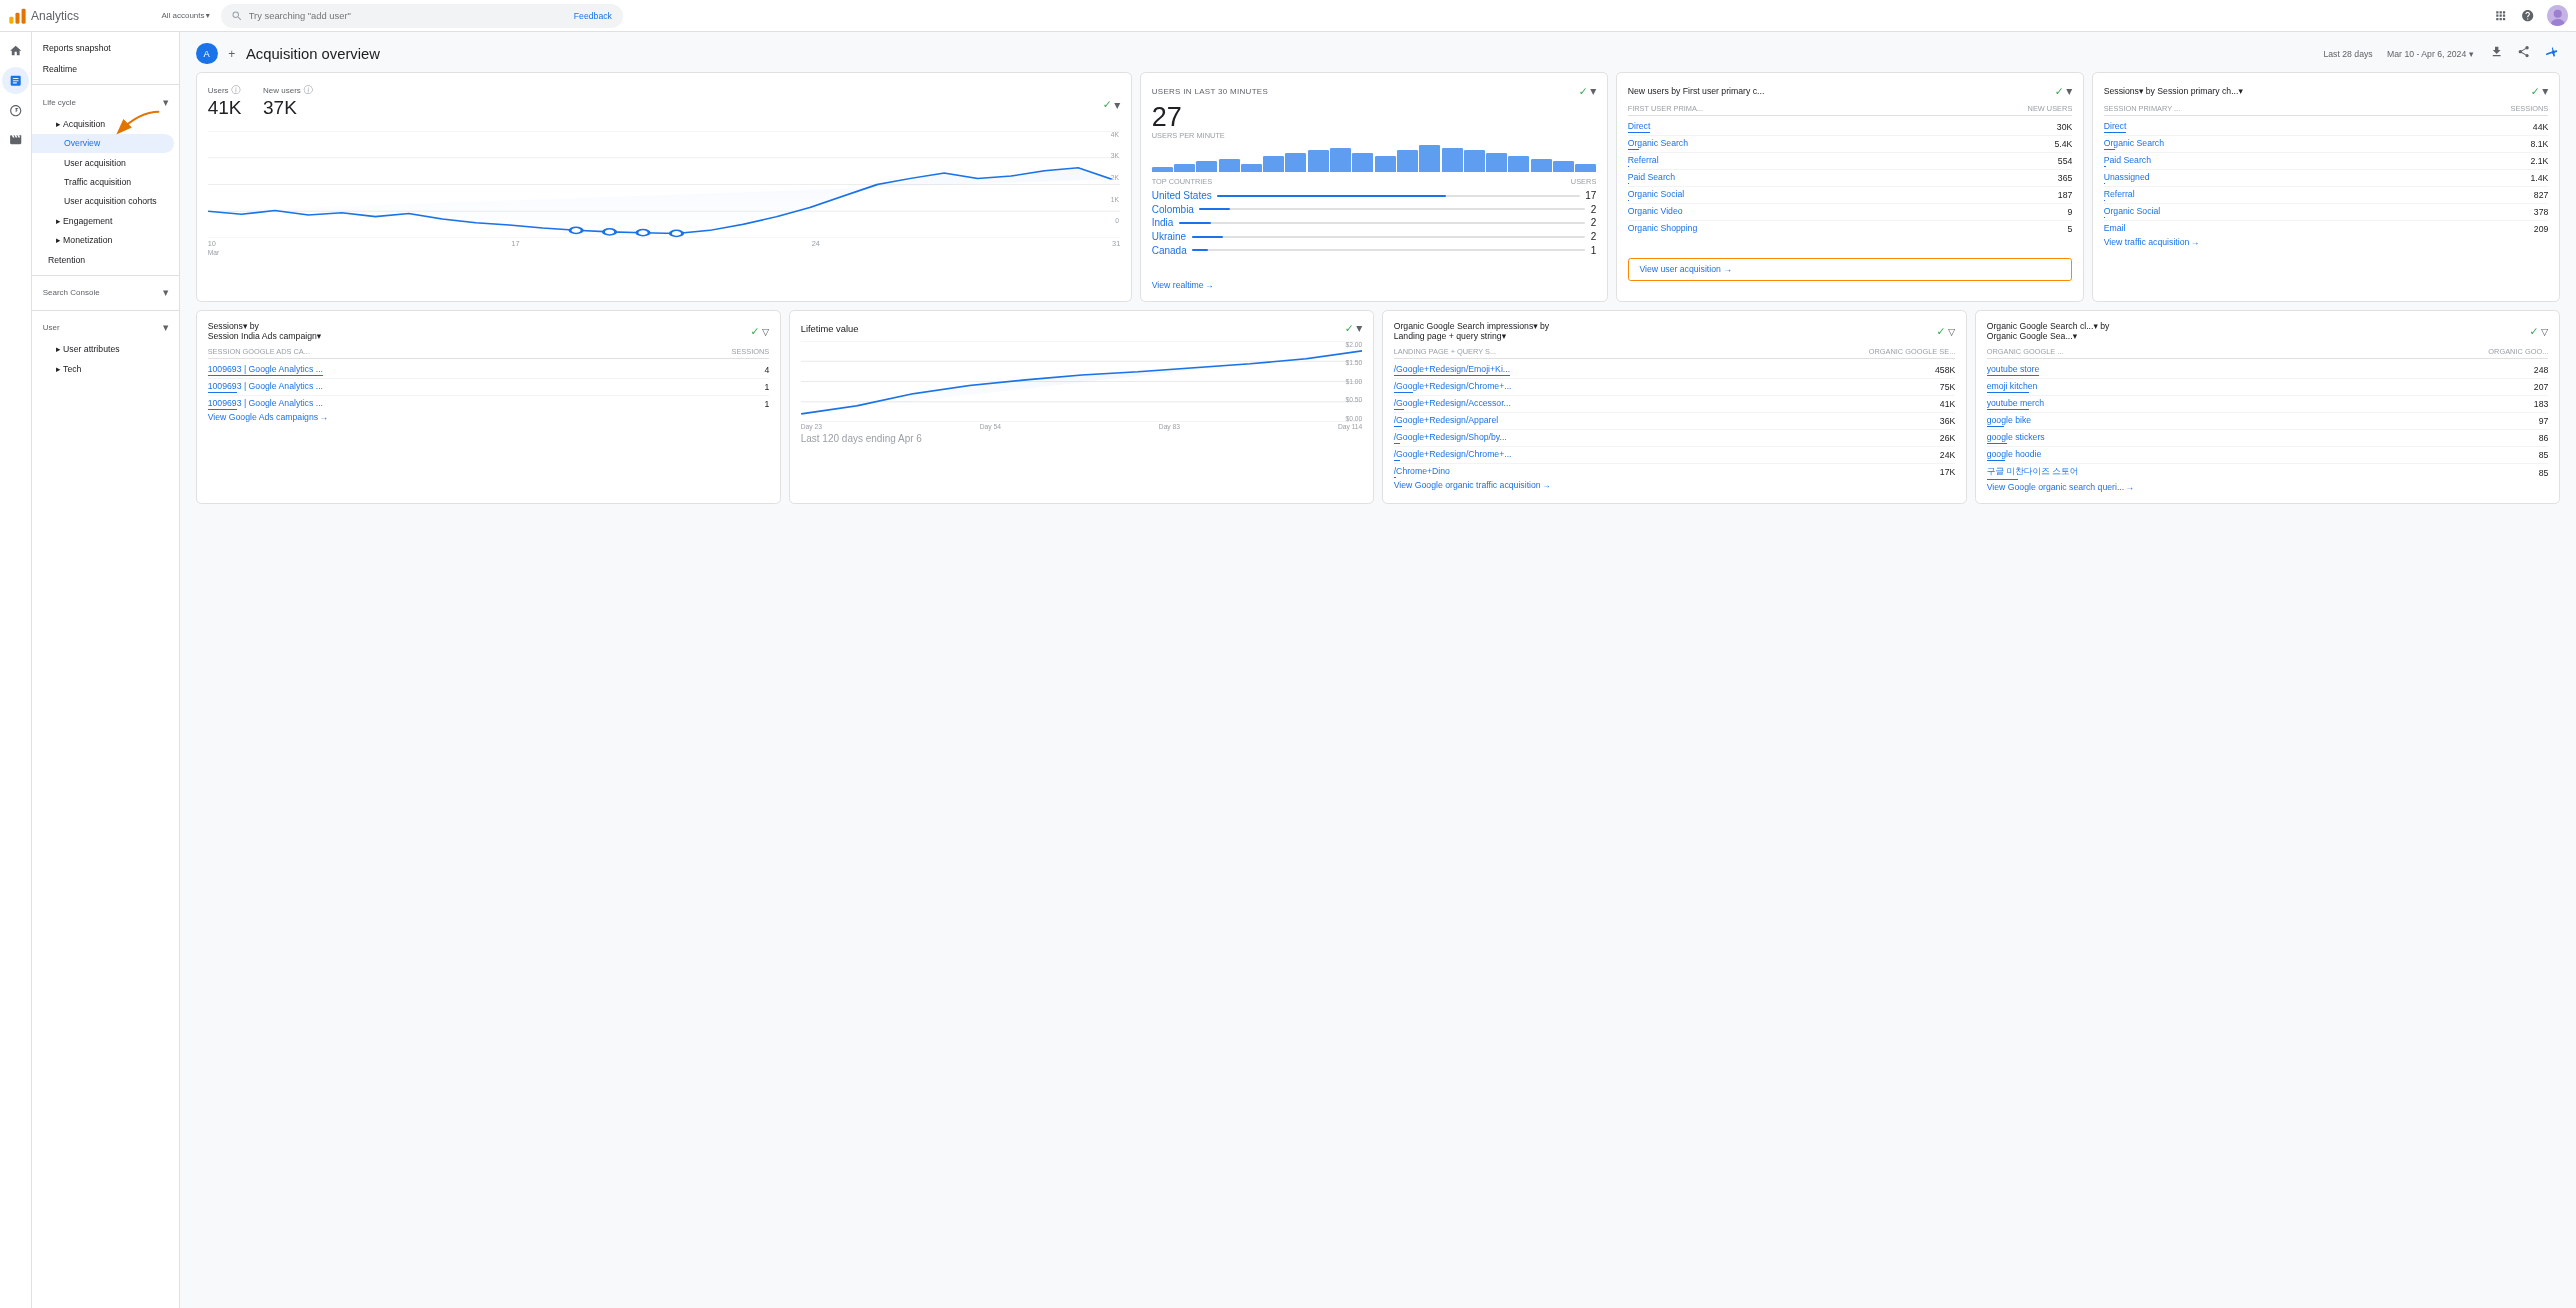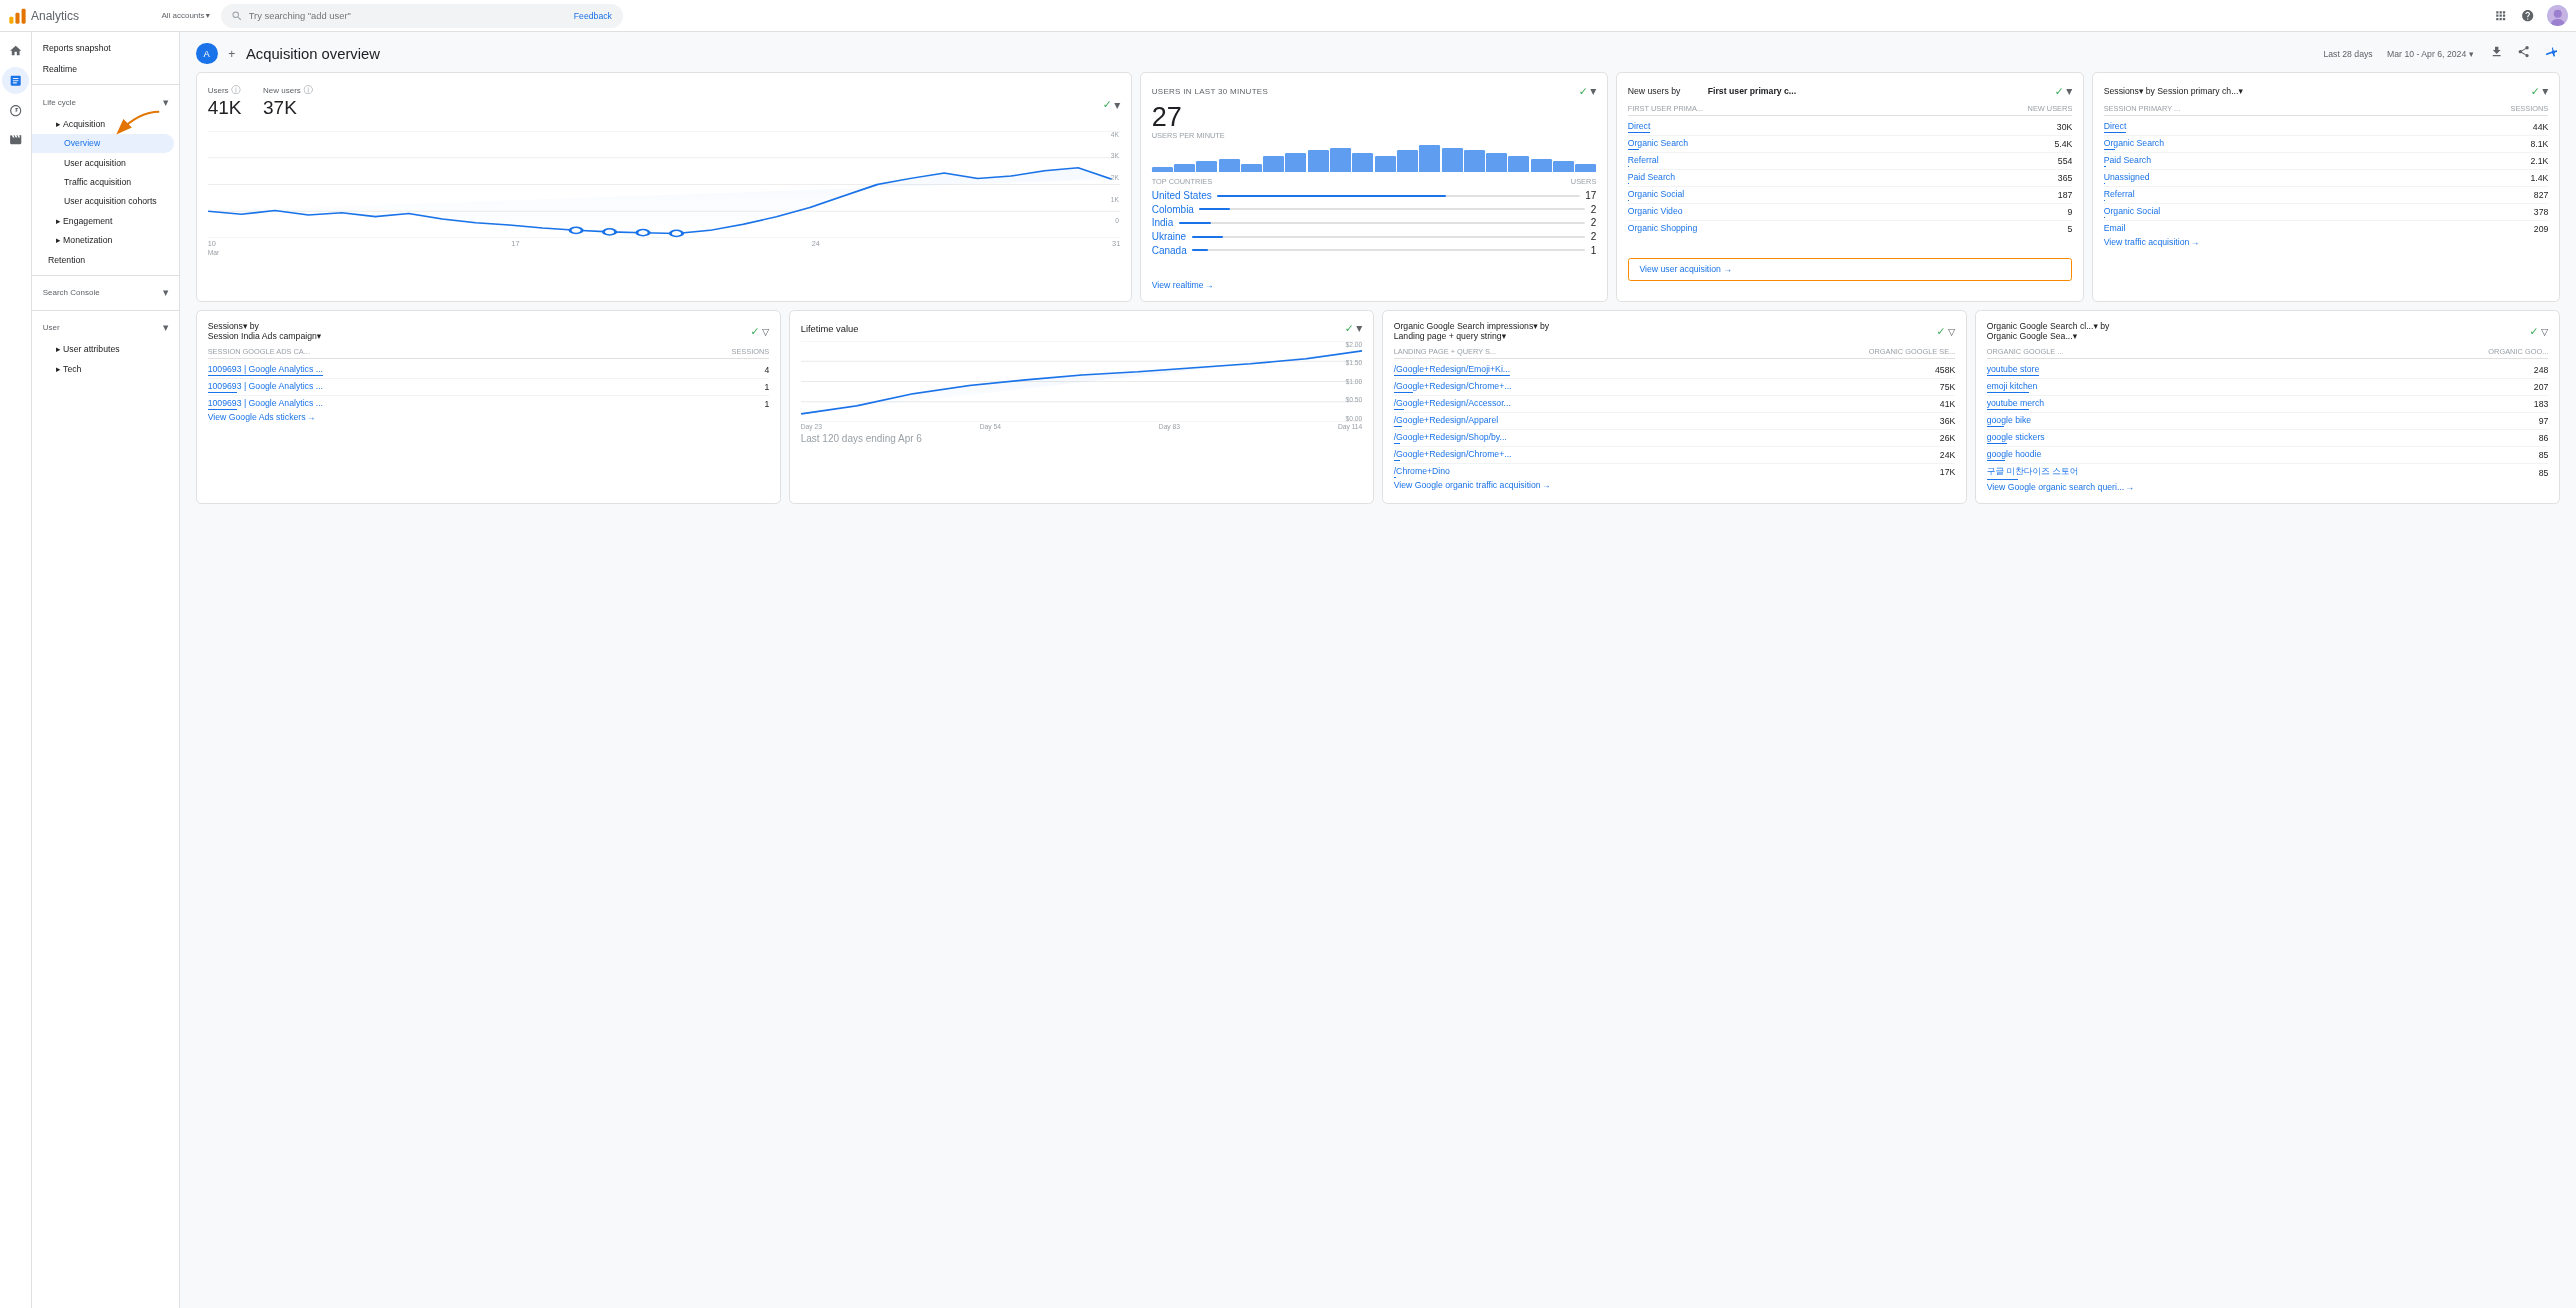--- a/index.html
+++ b/index.html
@@ -465,21 +465,21 @@
         <span>View realtime</span>
         <span> →</span>
       </div>
     </div>
 
     <div class="card">
       <div class="card-header">
         <div>
           <div style="font-size:8.7px;color:#202124;">
             <span>New users by</span>
-            <span style="font-weight:700;margin-left:25px;">First user primary c...</span>
+            <span style="font-weight:400;">First user primary c...</span>
           </div>
         </div>
         <div class="card-actions">
           <span class="check-icon">✓</span>
           <span class="card-menu-icon">▾</span>
         </div>
       </div>
       <div class="acq-table">
         <div class="acq-header">
           <span>FIRST USER PRIMA...</span>
@@ -659,21 +659,21 @@
             <div class="acq-row">
               <div>
       <span class="acq-name link">1009693 | Google Analytics ...</span>
       <div class="acq-bar" style="width:25%;max-width:100%;"></div>
     </div>
     <span class="acq-value">1</span>
             </div>
           </div>
       </div>
       <div class="view-link" style="margin-top:auto;">
-        <span>View Google Ads stickers</span>
+        <span>View Google Ads campaigns</span>
         <span> →</span>
       </div>
     </div>
 
     <div class="card">
       <div class="card-header">
         <span class="card-title-lg">Lifetime value</span>
         <div class="card-actions">
           <span class="check-icon">✓</span>
           <span class="card-menu-icon">▾</span>

